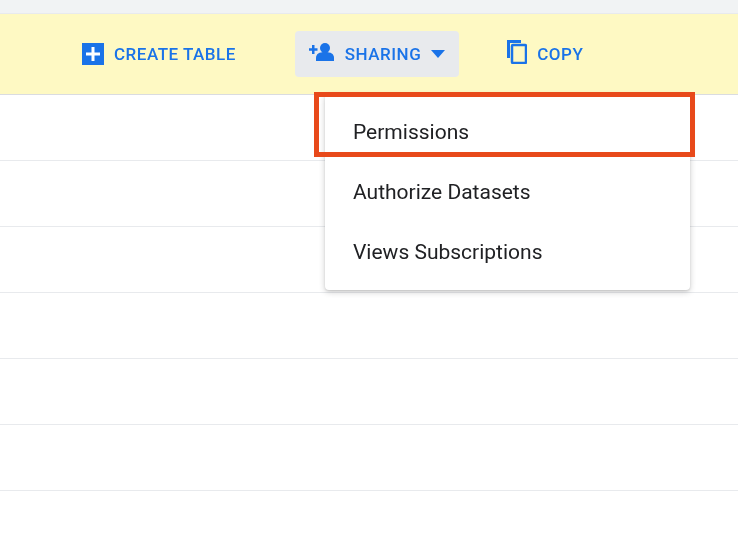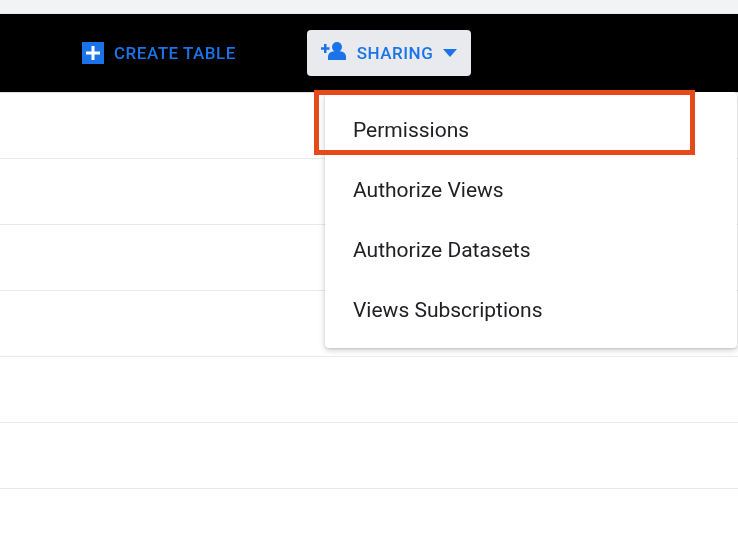--- a/index.html
+++ b/index.html
@@ -16,22 +16,22 @@
     }
     .top-bar {
       height: 14px;
       background: #f1f3f4;
       border-bottom: 1px solid #e8eaed;
     }
     .toolbar {
       display: flex;
       align-items: center;
       padding: 16px 0 16px 68px;
-      gap: 44px;
-      background: #000000;
+      gap: 32px;
+      background: #fef9c3;
     }
     .toolbar-button {
       display: flex;
       align-items: center;
       gap: 10px;
       font-size: 17px;
       font-weight: 500;
       letter-spacing: 0.5px;
       color: #1a73e8;
       cursor: pointer;
@@ -79,21 +79,21 @@
       height: 66px;
       border-top: 1px solid #e8eaed;
     }
     .table-row:first-child {
       border-top: 1px solid #dadce0;
     }
     .dropdown-menu {
       position: absolute;
       top: 0;
       left: 325px;
-      width: 412px;
+      width: 365px;
       background: #ffffff;
       box-shadow: 0 2px 6px rgba(0,0,0,0.2), 0 1px 2px rgba(0,0,0,0.1);
       border-radius: 4px;
       padding: 8px 0;
       z-index: 10;
     }
     .menu-item {
       padding: 18px 28px;
       font-size: 21px;
       color: #202124;
@@ -137,34 +137,42 @@
       </svg>
     </span>
     <span>SHARING</span>
     <span class="icon-dropdown">
       <svg width="14" height="8" viewBox="0 0 14 8">
         <path d="M 0 0 L 7 8 L 14 0 Z"></path>
       </svg>
     </span>
   </div>
 
+  <div class="toolbar-button">
+    <span class="icon-copy">
+      <svg width="22" height="24" viewBox="0 0 22 24">
+        <path d="M 2 0 L 16 0 L 16 3 L 5 3 L 5 18 L 2 18 Z"></path>
+        <rect x="7" y="5" width="14" height="18" rx="1" fill="none" stroke="#1a73e8" stroke-width="2.5"></rect>
+      </svg>
+    </span>
+    <span>COPY</span>
+  </div>
 </div>
 
 <div class="content-area">
   <div class="table-rows">
     <div class="table-row"></div>
     <div class="table-row"></div>
     <div class="table-row"></div>
     <div class="table-row"></div>
     <div class="table-row"></div>
     <div class="table-row"></div>
     <div class="table-row"></div>
   </div>
 
   <div class="dropdown-menu">
     <div class="menu-item">Permissions</div>
-    <div class="menu-item">Authorize Views</div>
     <div class="menu-item">Authorize Datasets</div>
     <div class="menu-item">Views Subscriptions</div>
   </div>
 
   <div class="highlight-box"></div>
 </div>
 
 </body></html>

